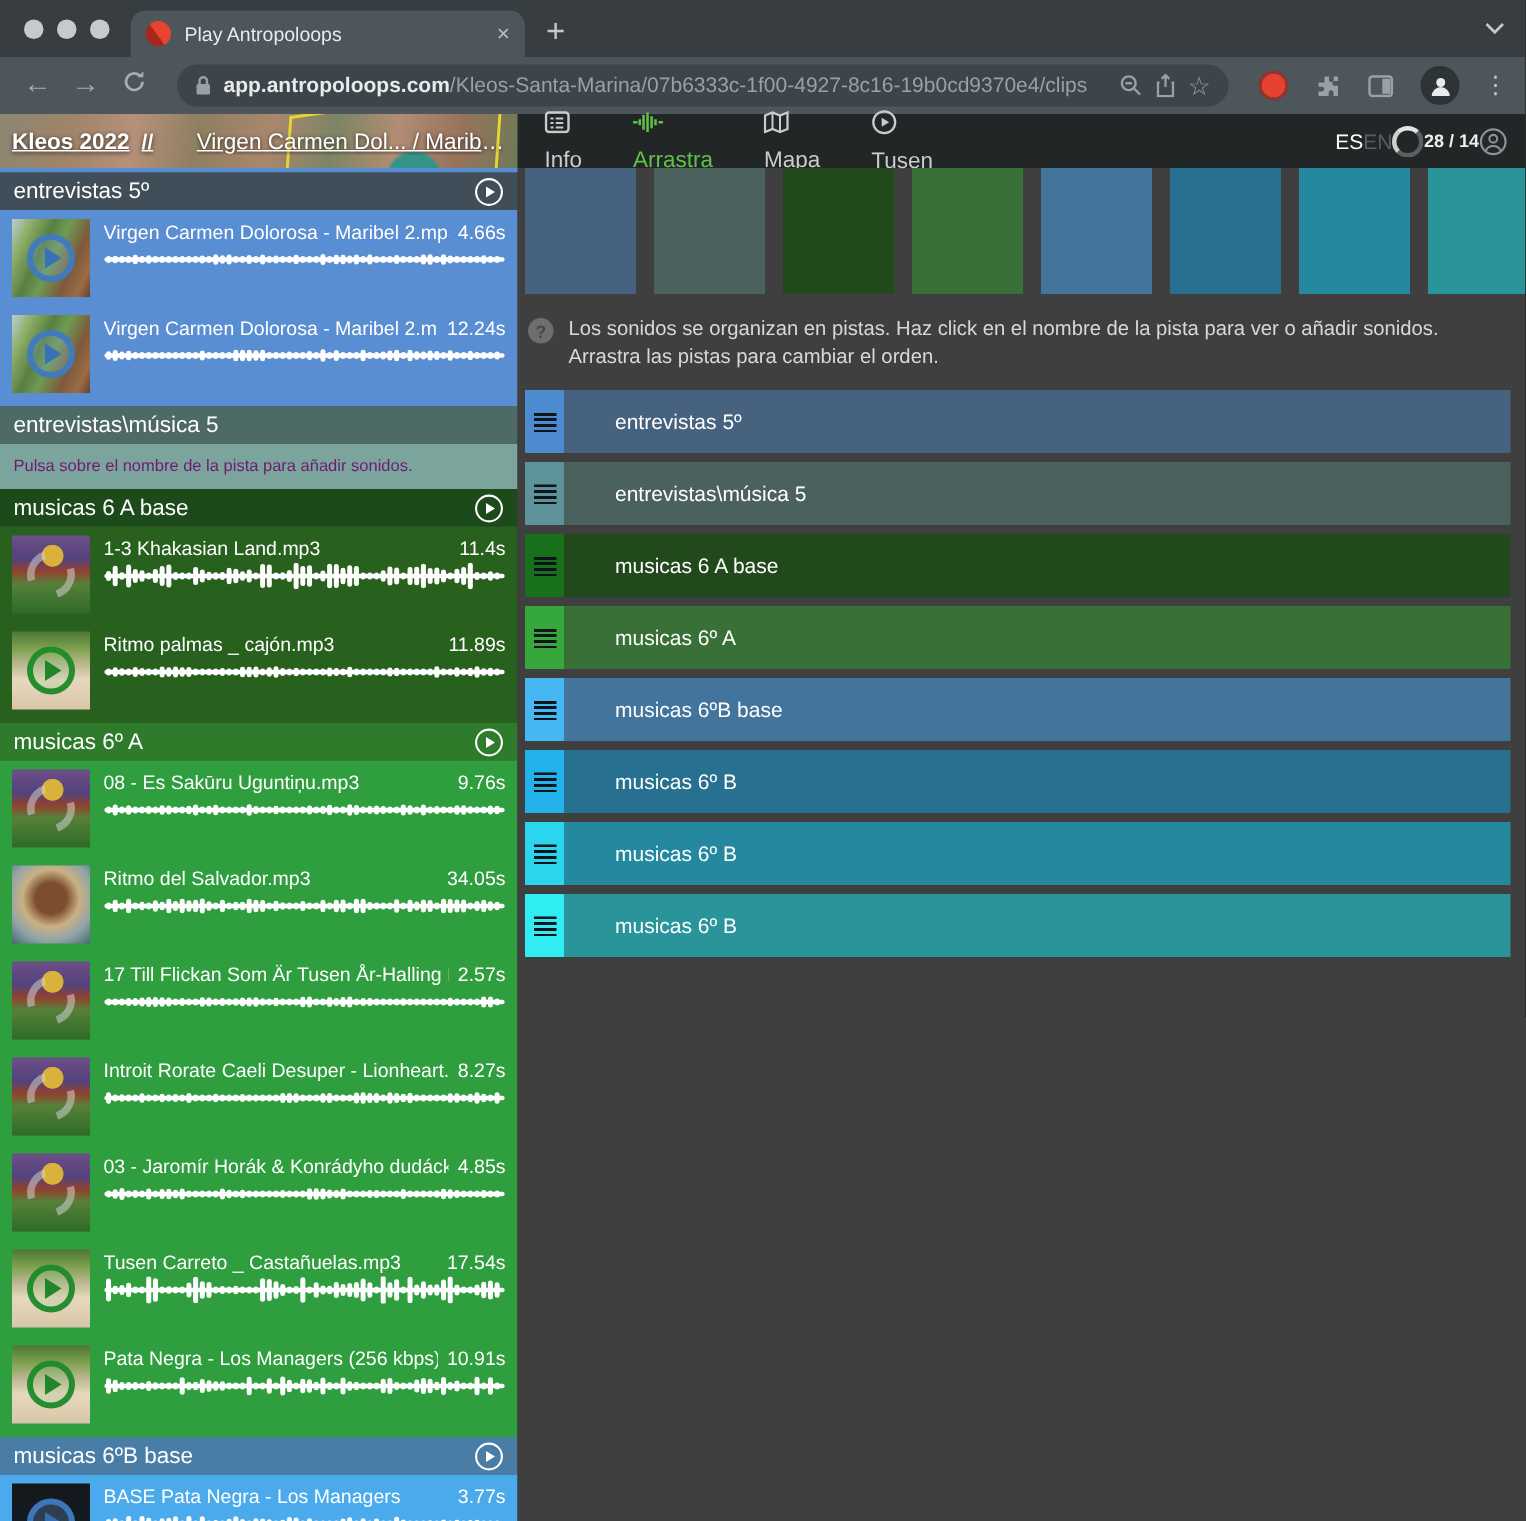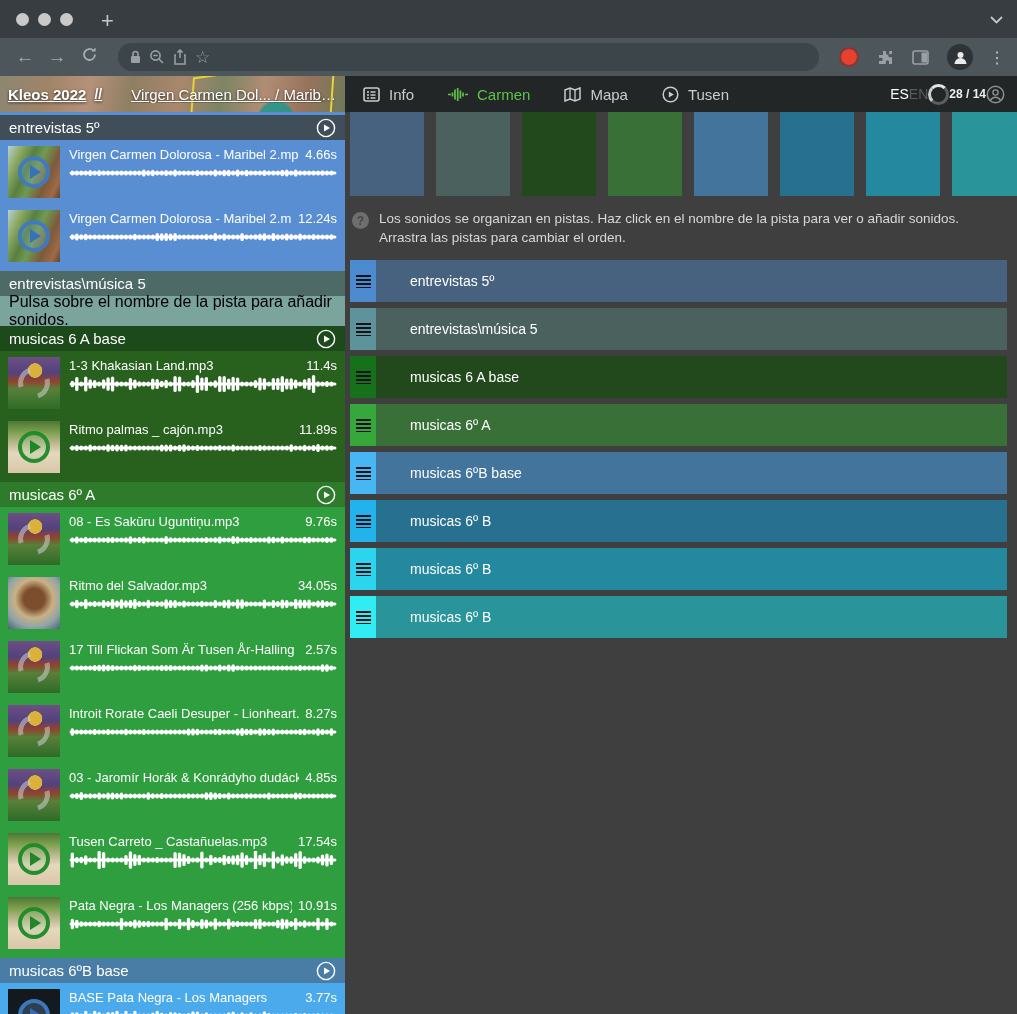--- a/index.html
+++ b/index.html
@@ -43,41 +43,41 @@
       linear-gradient(100deg,#8d8672 0%,#a08468 14%,#b5917a 26%,#8f7f62 38%,#a9876d 52%,#7d8464 64%,#b08d74 76%,#97735c 88%,#6f7a58 100%); text-decoration: underline;}
   .crumb::after{content:"";position:absolute;left:55%;top:-8px;width:140px;height:60px;
     border:2px solid #e8d432;transform:rotate(-8deg) skewX(-12deg);}
   .crumb-inner{position:relative;z-index:2;display:flex;align-items:center;gap:8px;padding:0 8px;
     white-space:nowrap;text-shadow:0 1px 3px rgba(0,0,0,.75);width:100%;}
   .crumb-project{font-size:15px;font-weight:700;}
   .crumb-sep{font-size:14px;font-weight:700;}
   .crumb-path{font-size:15px;overflow:hidden;text-overflow:ellipsis;flex:1;min-width:0;margin-left:21px;}
   .crumb-chev{font-size:18px;margin-left:-4px;}
   .apptabs{display:flex;align-items:center;gap:34px;padding-left:18px;}
-  .apptab{display:flex;align-items:center;gap:9px;color:#c9cccd;font-size:15px;}
+  .apptab{display:flex;gap:9px;color:#c9cccd;font-size:15px;flex-direction:column;}
   .apptab svg{display:block;}
   .apptab.active{color:#5ec24a;}
   .hdr-right{margin-left:auto;display:flex;align-items:center;padding-right:12px;}
   .lang{font-size:14px;}
   .lang.active{color:#fff;}
   .lang.inactive{color:#585e60;}
   .spinner{width:15px;height:15px;border-radius:50%;border:3px solid #5a5f61;
     border-top-color:#e4e4e4;border-left-color:#cfcfcf;}
   .counter{font-size:12px;font-weight:700;color:#eee;}
 
   
   .main{display:flex;height:902px;}
   .sidebar{width:345px;flex:0 0 345px;overflow:hidden;border-top:3px solid #5a8ed3;background:#3f3f3f;}
   .panel{flex:1;overflow:hidden;padding:0 0 0 5px;}
 
   
   .sec-h{height:25px;display:flex;align-items:center;padding:0 9px;gap:8px;}
   .sec-name{font-size:15px;font-weight:500;flex:1;white-space:nowrap;overflow:hidden;}
   .sec-play{display:flex;align-items:center;}
-  .sec-hint{height:30px;display:flex;align-items:center;padding:0 9px;font-size:16px;color:#000000;}
+  .sec-hint{height:30px;display:flex;align-items:center;padding:0 9px;font-size:11px;color:#701a75;}
   .clips{padding-bottom:3px;}
   .clip{height:64px;display:flex;gap:9px;padding:6px 8px 0 8px;box-sizing:border-box;}
   .thumb{width:52px;height:52px;flex:0 0 52px;position:relative;overflow:hidden;}
   .thumb.plants{background:linear-gradient(115deg,#b9cfd8 0%,#8fae69 18%,#587f41 38%,#6f9a52 52%,#7c5a3c 72%,#9e6b46 88%,#5e4430 100%);}
   .thumb.footballer{background:
     radial-gradient(circle at 52% 26%,#d9b13b 0 15%,transparent 16%),
     linear-gradient(180deg,#6d4f86 0%,#53427c 30%,#93412e 46%,#57803a 62%,#2e6b26 100%);}
   .thumb.dog{background:linear-gradient(180deg,#4f7736 0%,#7da14e 22%,#b5b48a 40%,#e6d8bd 62%,#d9c6a8 100%);}
   .thumb.monkey{background:radial-gradient(circle at 50% 42%,#7c4e2e 0 26%,#cab184 48%,#8fa4a8 72%,#48666e 100%);}
   .thumb.dark{background:linear-gradient(180deg,#15181a 0%,#101c26 60%,#0c2233 100%);}
@@ -115,20 +115,25 @@
 <body>
 
 <div class="screen">
 
   <div class="tabstrip">
     <div class="lights">
       <span class="light"></span>
       <span class="light"></span>
       <span class="light"></span>
     </div>
+    <div class="tab">
+      <span class="favicon"></span>
+      <span class="tab-title">Play Antropoloops</span>
+      <span class="tab-close">×</span>
+    </div>
     <span class="newtab">+</span>
     <span class="strip-chevron">
       <svg width="13" height="8" viewBox="0 0 13 8">
           <path d="M1 1l5.5 5.5L12 1" fill="none" stroke="currentColor" stroke-width="1.8"></path>
         </svg>
     </span>
   </div>
 
   <div class="toolbar">
     <span class="navbtn">←</span>
@@ -139,20 +144,21 @@
           <path d="M14.6 1.5v4h-4z" fill="#a7adb1"></path>
         </svg>
     </span>
     <div class="addr">
       <span class="addr-ic">
         <svg width="11" height="14" viewBox="0 0 11 14">
             <rect x="1" y="6" width="9" height="7" rx="1" fill="#9aa0a6"></rect>
             <path d="M3 6V4a2.5 2.5 0 0 1 5 0v2" fill="none" stroke="#9aa0a6" stroke-width="1.6"></path>
           </svg>
       </span>
+      <span class="urltext"><span class="host">app.antropoloops.com</span><span class="path">/Kleos-Santa-Marina/07b6333c-1f00-4927-8c16-19b0cd9370e4/clips</span></span>
       <span class="addr-ic">
         <svg width="16" height="16" viewBox="0 0 16 16">
             <circle cx="6.5" cy="6.5" r="4.6" fill="none" stroke="#9aa0a6" stroke-width="1.6"></circle>
             <path d="M4.3 6.5h4.4M10 10l4 4" stroke="#9aa0a6" stroke-width="1.6"></path>
           </svg>
       </span>
       <span class="addr-ic">
         <svg width="14" height="16" viewBox="0 0 14 16">
             <path d="M3 6H2v9h10V6h-1" fill="none" stroke="#9aa0a6" stroke-width="1.5"></path>
             <path d="M7 1v8M4.4 3.6L7 1l2.6 2.6" fill="none" stroke="#9aa0a6" stroke-width="1.5"></path>
@@ -196,21 +202,21 @@
             <rect x="1" y="1" width="15" height="13" rx="2" fill="none" stroke="currentColor" stroke-width="1.6"></rect>
             <path d="M4 5h2M7.5 5h5M4 8h2M7.5 8h5M4 11h2M7.5 11h5" stroke="currentColor" stroke-width="1.4"></path>
           </svg>
         <span>Info</span>
       </span>
       <span class="apptab active" style="color: rgb(94, 194, 74);">
         <svg width="20" height="15" viewBox="0 0 20 15">
             <path d="M0 7.5h3M17 7.5h3" stroke="currentColor" stroke-width="1.6"></path>
             <path d="M4.5 7.5V5.5M4.5 7.5V9.5M7 7.5V2.5M7 7.5v5M9.7 7.5V1M9.7 7.5v6.5M12.4 7.5v-4M12.4 7.5v4M15 7.5v-2M15 7.5v2" stroke="currentColor" stroke-width="1.7"></path>
           </svg>
-        <span>Carmen</span>
+        <span>Arrastra</span>
       </span>
       <span class="apptab">
         <svg width="17" height="15" viewBox="0 0 17 15">
             <path d="M1 3l5-2 5 2 5-2v11l-5 2-5-2-5 2z" fill="none" stroke="currentColor" stroke-width="1.5"></path>
             <path d="M6 1v11M11 3v11" stroke="currentColor" stroke-width="1.3"></path>
           </svg>
         <span>Mapa</span>
       </span>
       <span class="apptab">
         <svg width="17" height="17" viewBox="0 0 17 17">

